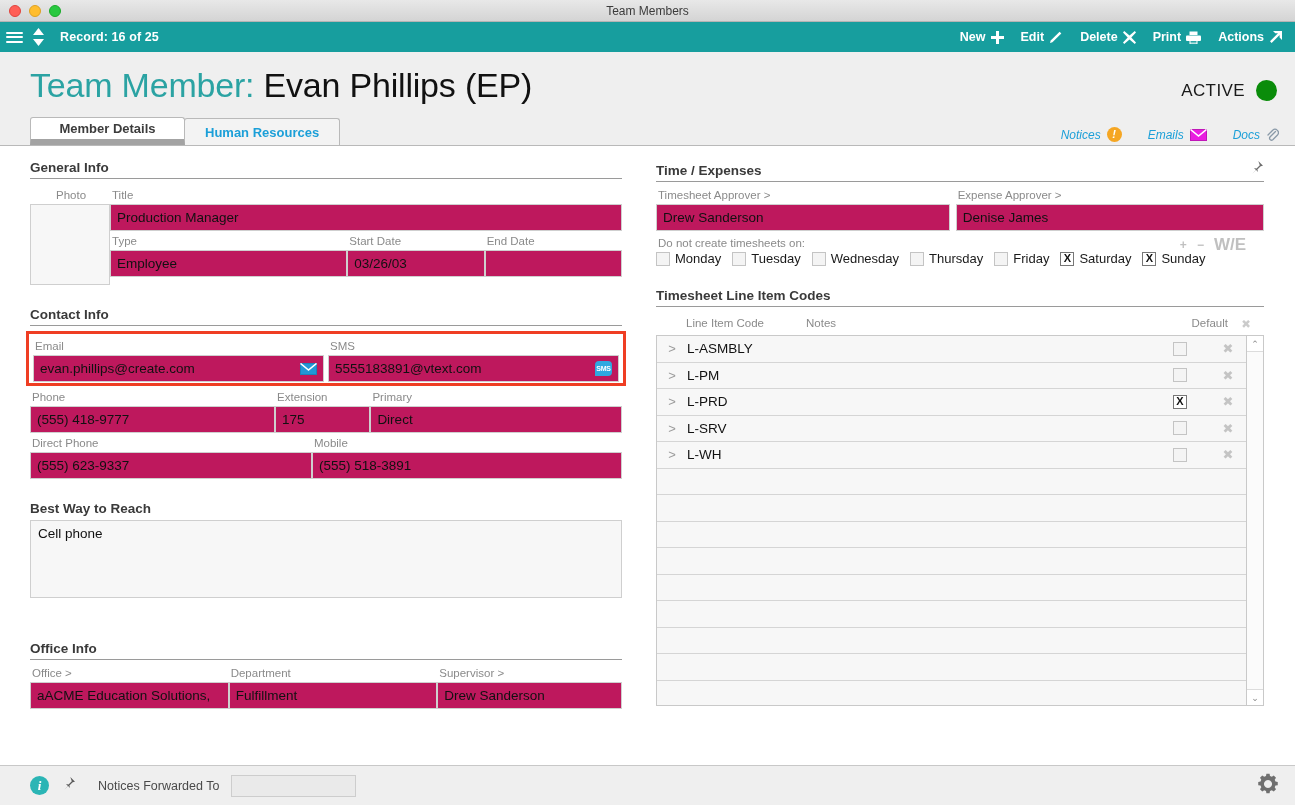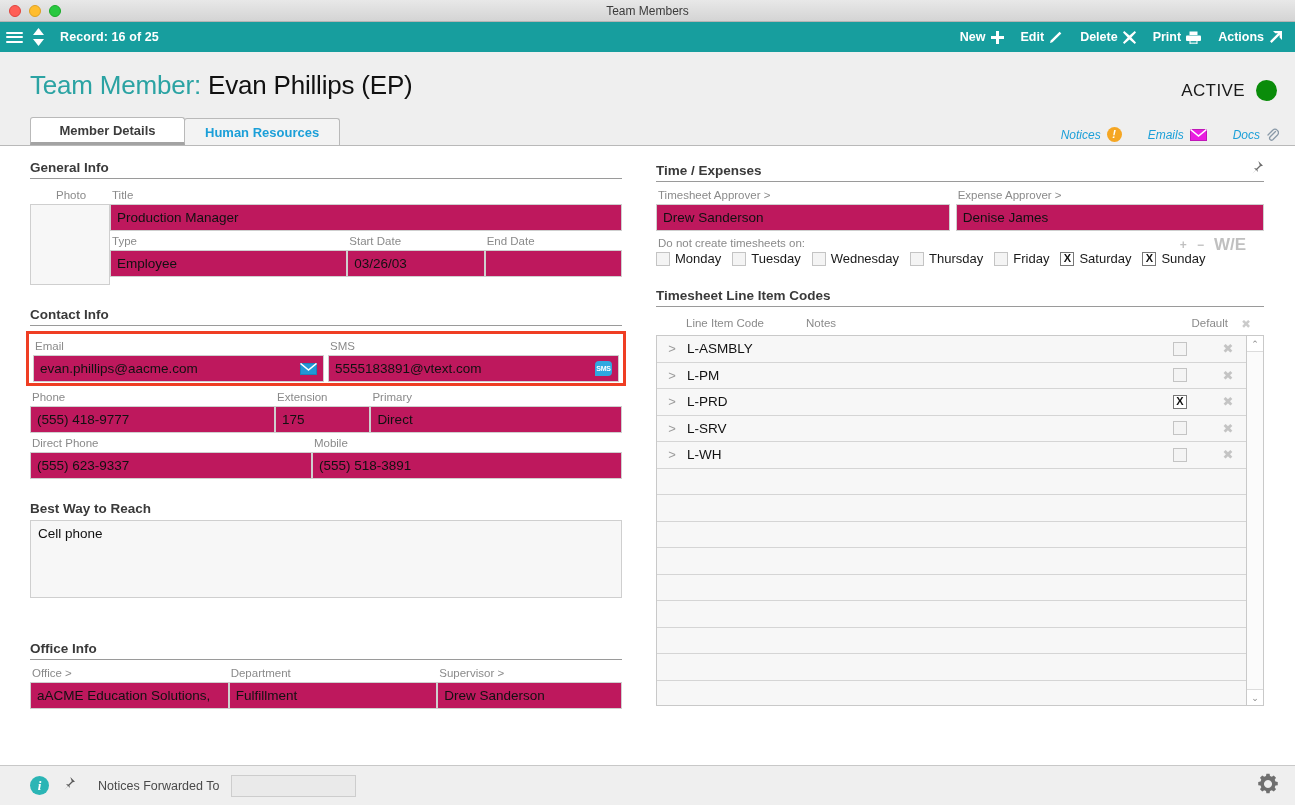--- a/index.html
+++ b/index.html
@@ -49,21 +49,21 @@
     display: flex; align-items: center; gap: 5px;
     font-size: 12.5px; font-weight: bold; color: #fff; cursor: pointer;
   }
   .tb-btn svg { display: block; }
 
   
   .header {
     background: #efefef; height: 66px; position: relative;
     display: flex; align-items: center; padding: 0 18px 0 30px;
   }
-  .page-title { font-size: 26px; letter-spacing: -.2px; }
+  .page-title { font-size: 34px; letter-spacing: -.2px; }
   .page-title .lbl { color: #2ba3a3; }
   .page-title .val { color: #111; }
   .status-wrap {
     margin-left: auto; display: flex; align-items: center; gap: 11px; margin-top: 11px;
   }
   .status-text { font-size: 17px; color: #1a1a1a; letter-spacing: .4px; }
   .status-dot {
     width: 21px; height: 21px; border-radius: 50%;
     background: #0a8c0a;
   }
@@ -80,21 +80,21 @@
     display: flex; align-items: center; justify-content: center;
     font-size: 13px; font-weight: bold;
     border: 1px solid #b9b9b9; border-bottom: none;
     background: #f3f3f3; color: #1b9fd8; cursor: pointer;
     border-radius: 3px 3px 0 0; margin-right: -1px;
     min-width: 155px;
   }
   .tab.active {
     background: #ffffff; color: #3c3c3c; height: 28px;
     position: relative; z-index: 2;
-    border-bottom: 3px solid #a3a3a3;
+    border-bottom: 6px solid #a3a3a3;
   }
   .tab-links {
     margin-left: auto; display: flex; align-items: center;
     gap: 26px; padding-right: 16px; padding-bottom: 3px; font-style: italic;
   }
   .tab-link {
     display: flex; align-items: center; gap: 6px;
     font-size: 12px; color: #1b9fd8; cursor: pointer;
   }
   .badge-warn {
@@ -366,21 +366,21 @@
         </div>
       </div>
     </div>
 
     <div class="section-title" style="margin-top:22px">Contact Info</div>
     <div class="highlight">
       <div class="row">
         <div style="flex:1">
           <div class="fieldlabel">Email</div>
           <div class="fieldbox wicon">
-            <span>evan.phillips@aacme.com</span>
+            <span>evan.phillips@create.com</span>
             <svg width="17" height="12" viewBox="0 0 17 12">
               <rect x="0.5" y="0.5" width="16" height="11" fill="#2196d6" stroke="#1b83bb"></rect>
               <path d="M0.5,0.5 L8.5,7 L16.5,0.5" fill="none" stroke="#fff" stroke-width="1.6"></path>
             </svg>
           </div>
         </div>
         <div style="flex:1">
           <div class="fieldlabel">SMS</div>
           <div class="fieldbox wicon">
             <span>5555183891@vtext.com</span>

